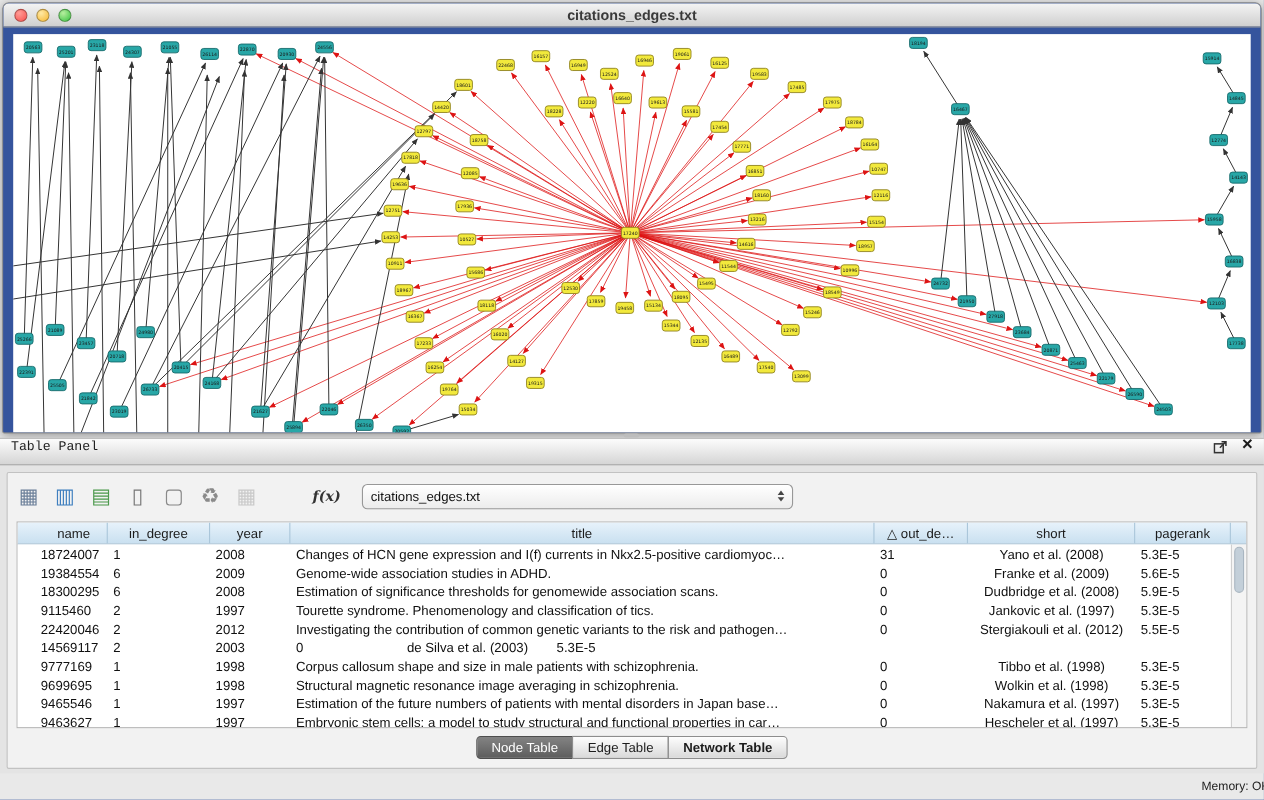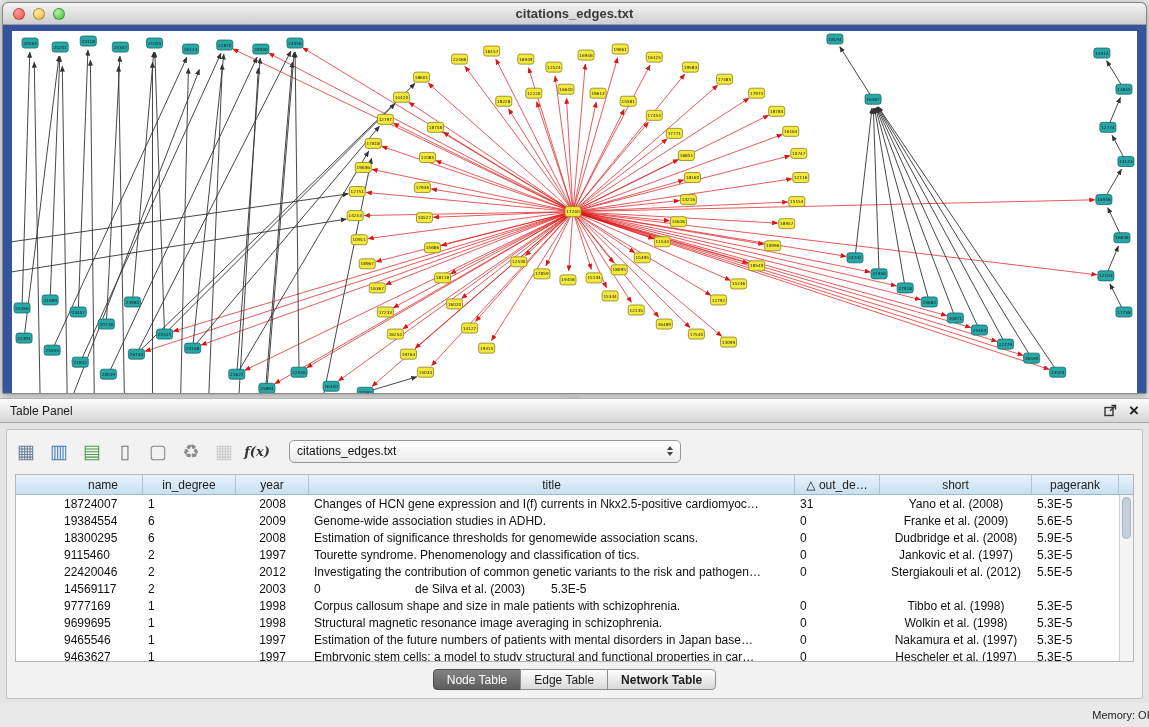--- a/index.html
+++ b/index.html
@@ -24,48 +24,48 @@
   .nY{fill:#f2e93c;stroke:#8f811e;stroke-width:0.8;}
   .nT{fill:#28a7a7;stroke:#16696a;stroke-width:0.8;}
   .edge-red{stroke:#dd1414;stroke-width:0.7;}
   .edge-black{stroke:#333;stroke-width:0.9;}
 
   .divider-grip{position:absolute;left:567px;top:394px;width:14px;height:4px;border-radius:2px;background:#bdbdbd;}
 
   
   .table-panel{position:absolute;left:0;top:398px;width:1149px;height:305px;background:#e4e4e4;border-top:1px solid #b3b3b3;}
   .panel-header{height:24px;background:linear-gradient(#fcfcfc,#d5d5d5);border-bottom:1px solid #a6a6a6;
-    display:flex;align-items:center;padding:0 10px;}
+    display:flex;padding:0 10px;font-family:Liberation Mono, monospace;}
   .panel-title{font-size:12px;color:#1d1d1d;}
   .ph-spacer{flex:1;}
   .float-icon{width:14px;height:14px;display:flex;align-items:center;justify-content:center;}
   .close-icon{font-size:17px;font-weight:bold;color:#1d1d1d;margin-left:12px;line-height:14px;}
   .panel-body{position:absolute;left:6px;right:6px;top:30px;bottom:4px;background:#f2f2f2;
     border:1px solid #c2c2c2;border-radius:2px;}
   .toolbar{position:absolute;left:6px;top:5px;height:32px;display:flex;align-items:center;gap:7px;}
   .tb-icon{width:26px;height:26px;display:flex;align-items:center;justify-content:center;font-size:19px;border-radius:4px;}
-  .tb-icon.fx{font-style:italic;font-family:"DejaVu Serif",serif;font-size:13px;font-weight:bold;}
+  .tb-icon.fx{font-style:italic;font-family:"DejaVu Serif",serif;font-size:13px;font-weight:bold;margin-left:40px;}
   .net-select{margin-left:12px;width:392px;height:23px;border:1px solid #989898;border-radius:5px;
     background:linear-gradient(#ffffff,#ececec);display:flex;align-items:center;padding:0 7px;font-size:12px;color:#111;
     box-shadow:inset 0 1px 0 #fff;}
   .net-select .ns-label{flex:1;}
   .spinner{display:flex;flex-direction:column;align-items:center;gap:2px;}
   .spinner i{display:block;width:0;height:0;border-left:3.5px solid transparent;border-right:3.5px solid transparent;}
   .spinner .up{border-bottom:4px solid #444;}
   .spinner .down{border-top:4px solid #444;}
 
   .table-wrap{position:absolute;left:8px;right:8px;top:44px;bottom:36px;background:#fff;border:1px solid #b7b7b7;overflow:hidden;}
   .thead{display:flex;height:20px;background:linear-gradient(#e7f2fb,#c9e0f0);border-bottom:1px solid #9db9cd;padding-right:14px;}
   .th{font-size:12px;color:#1c1c1c;display:flex;align-items:center;justify-content:center;border-right:1px solid #aac6da;white-space:nowrap;overflow:hidden;}
   .tbody{position:absolute;left:0;right:14px;top:20px;bottom:0;background:#fff;}
   .tr{display:flex;height:17px;align-items:center;}
   .td{font-size:12px;color:#101010;white-space:nowrap;overflow:hidden;text-overflow:ellipsis;padding:0 5px;}
-  .c0{width:82px;padding-left:3px;margin-left:45px;}
+  .c0{width:82px;padding-left:21px;}
   .c1{width:93px;}
-  .c2{width:73px;text-align:center;}
+  .c2{width:73px;}
   .c3{flex:1;}
   .c4{width:85px;}
   .c5{width:152px;text-align:center;}
   .c6{width:87px;}
   .vscroll{position:absolute;right:0;top:20px;bottom:0;width:14px;background:#f4f4f4;border-left:1px solid #cfcfcf;}
   .vthumb{position:absolute;left:2px;top:2px;width:9px;height:42px;border-radius:5px;background:#c3cfd9;border:1px solid #a9b6c1;}
 
   .tabs{position:absolute;left:0;right:0;bottom:8px;display:flex;justify-content:center;}
   .tab{font-size:12px;height:21px;padding:0 13px;display:flex;align-items:center;border:1px solid #8d8d8d;
     background:linear-gradient(#fdfdfd,#d9d9d9);color:#1c1c1c;margin-left:-1px;}

